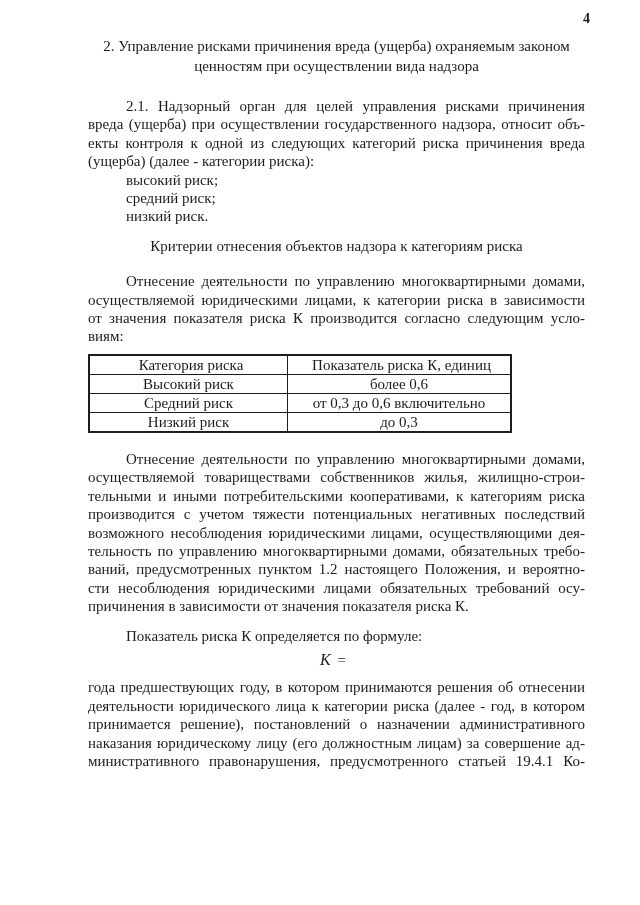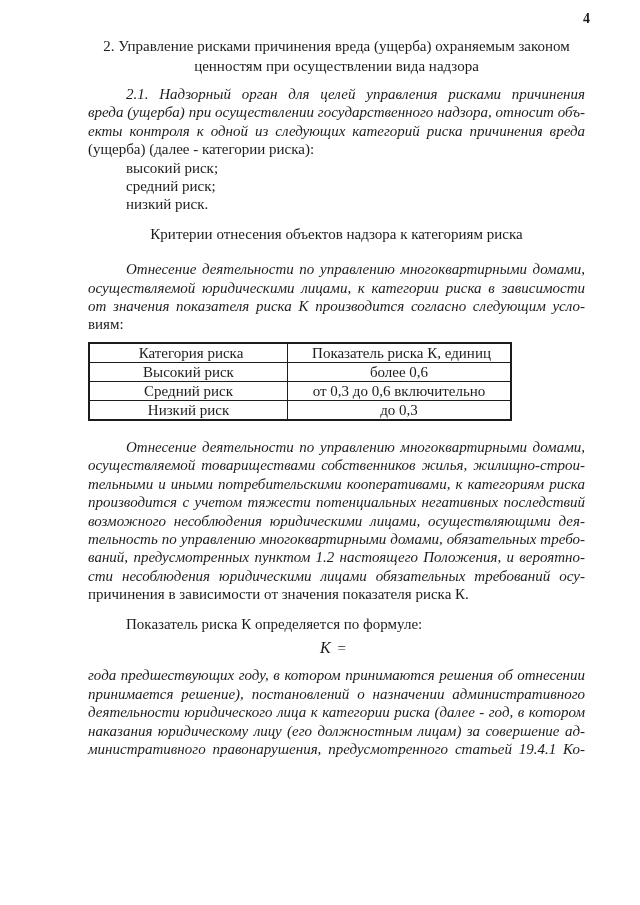--- a/index.html
+++ b/index.html
@@ -20,25 +20,25 @@
     right: 50px;
     font-weight: 700;
     font-size: 14px;
   }
   .content { padding: 36px 55px 0 88px; }
 
   .line { min-height: 18.4px; }
 
   
   .center > .line { text-align: center; }
-  .heading { line-height: 20px; margin-bottom: 9px; }
+  .heading { line-height: 20px; margin-bottom: 21px; }
   .criteria-heading { margin: 11px 0 17px 0; }
 
   
-  .para > .line.full { text-align: justify; text-align-last: justify; font-style: italic; }
+  .para > .line.full { text-align: justify; text-align-last: justify; }
   .para > .line.end  { text-align: left; }
   .para > .line.first { text-indent: 38px; }
 
   
   .list > .line { padding-left: 38px; }
 
   .para-criteria { margin-bottom: 8px; }
 
   
   table.risk-table {
@@ -152,20 +152,20 @@
 
     <div class="formula">
       <span class="formula-row">
         <span class="f-lhs">K</span>
         <span class="f-eq">=</span>
       </span>
     </div>
 
     <div class="para">
         <div class="line full">года предшествующих году, в котором принимаются решения об отнесении</div>
+        <div class="line full">деятельности юридического лица к категории риска (далее - год, в котором</div>
         <div class="line full">принимается решение), постановлений о назначении административного</div>
-        <div class="line full">деятельности юридического лица к категории риска (далее - год, в котором</div>
         <div class="line full">наказания юридическому лицу (его должностным лицам) за совершение ад-</div>
         <div class="line full">министративного правонарушения, предусмотренного статьей 19.4.1 Ко-</div>
       </div>
 
   </div>
 </div>
 
 </body></html>

